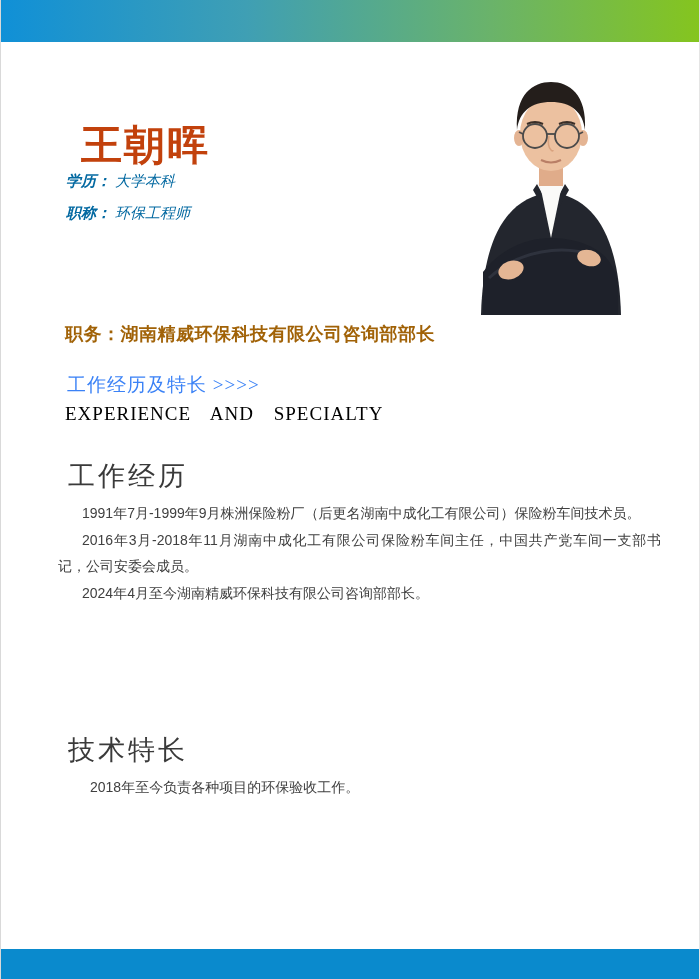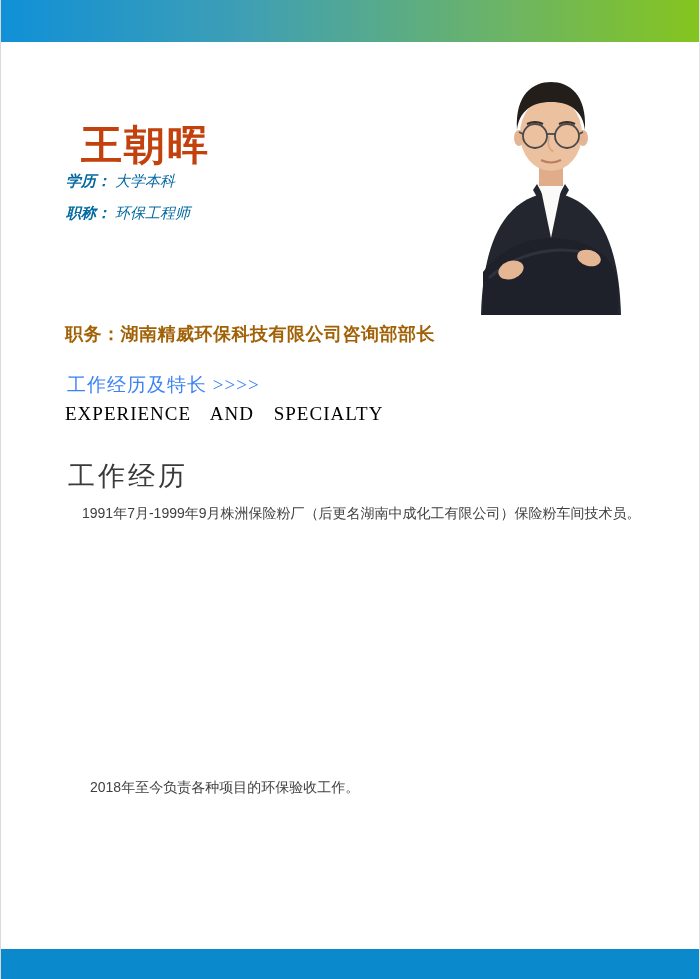--- a/index.html
+++ b/index.html
@@ -120,22 +120,25 @@
 
   <div class="position-line">职务：湖南精威环保科技有限公司咨询部部长</div>
 
   <div class="banner-zh">工作经历及特长 &gt;&gt;&gt;&gt;</div>
   <div class="banner-en">EXPERIENCE  AND  SPECIALTY</div>
 
   <h2 class="section-heading exp-heading">工作经历</h2>
 
   <div class="body-block exp-body">
     <p>1991年7月-1999年9月株洲保险粉厂（后更名湖南中成化工有限公司）保险粉车间技术员。</p>
+    <p>2016年3月-2018年11月湖南中成化工有限公司保险粉车间主任，中国共产党车间一支部书记，公司安委会成员。</p>
+    <p>2024年4月至今湖南精威环保科技有限公司咨询部部长。</p>
   </div>
 
+  <h2 class="section-heading spec-heading">技术特长</h2>
 
   <div class="body-block spec-body">
     <p class="no-indent">2018年至今负责各种项目的环保验收工作。</p>
   </div>
 
   <div class="footer-bar"></div>
 
 </div>
 
 </body></html>

